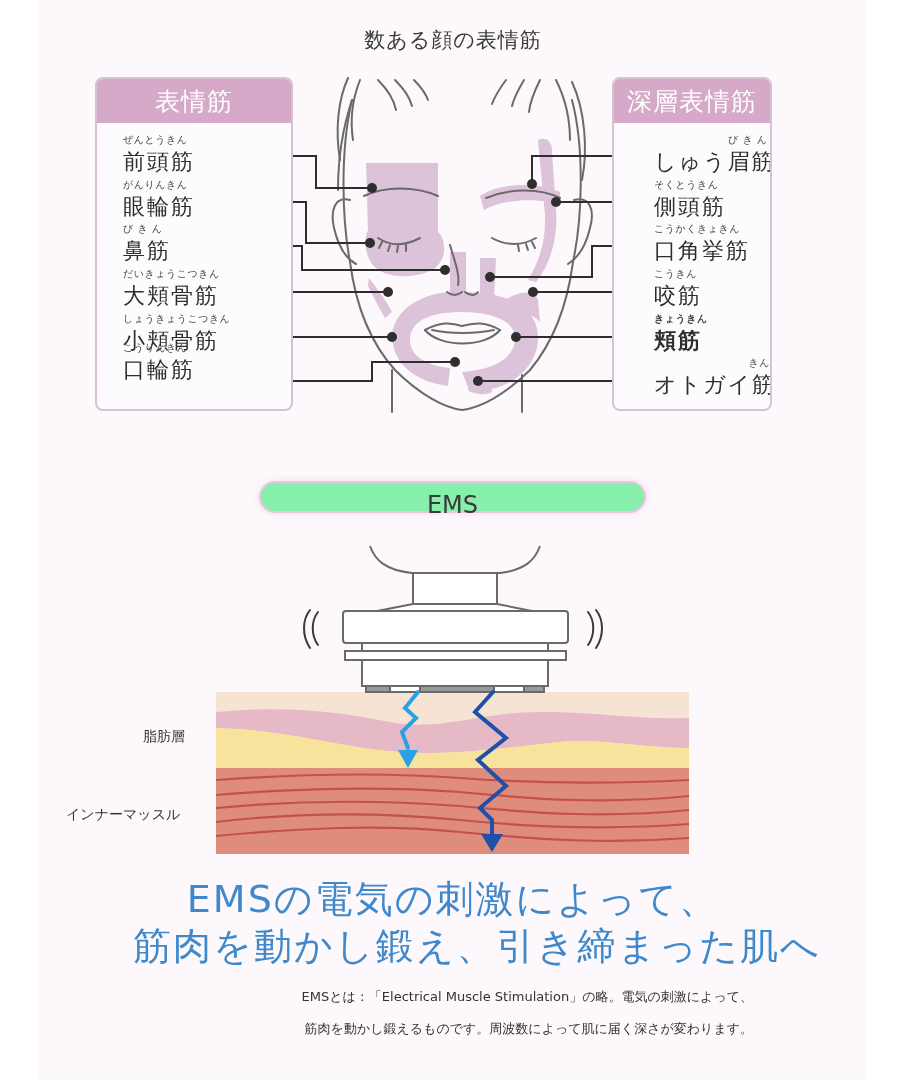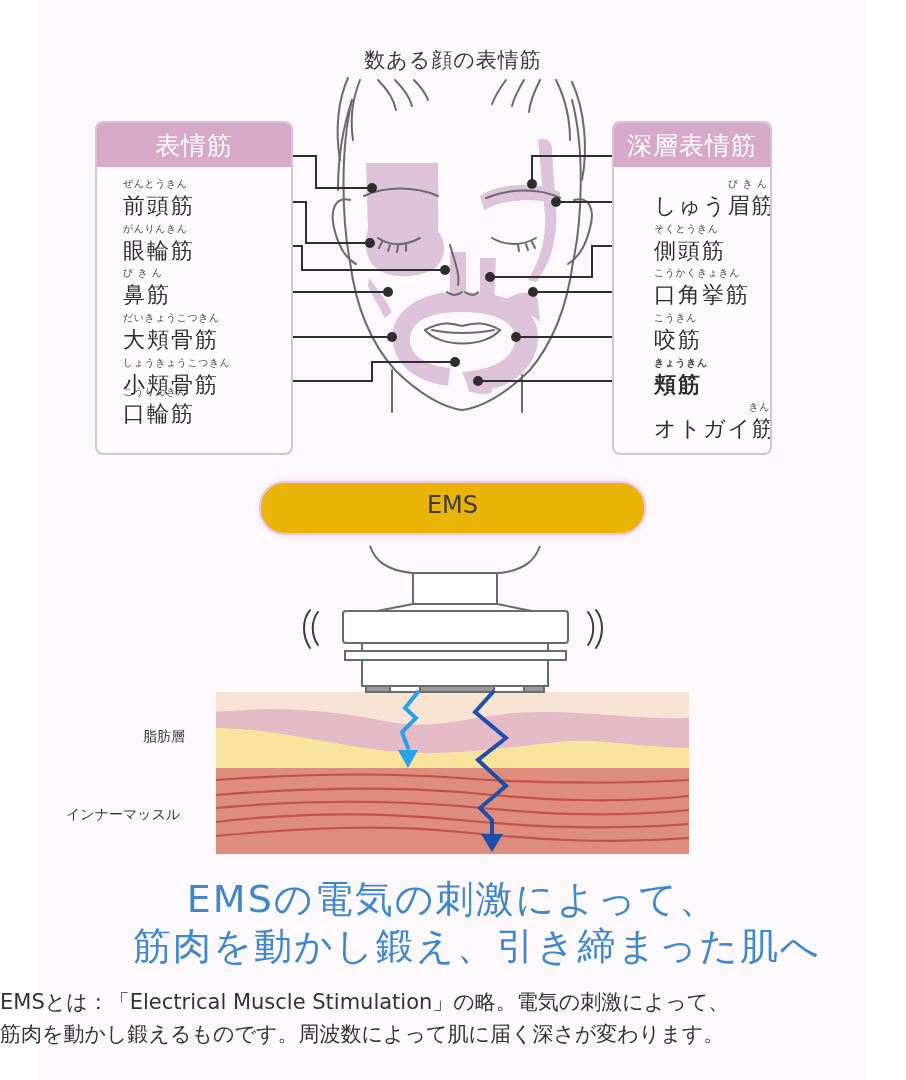--- a/index.html
+++ b/index.html
@@ -5,51 +5,51 @@
   html, body { margin: 0; padding: 0; }
   body {
     width: 906px; height: 1080px; background: #ffffff; position: relative; overflow: hidden;
     font-family: "DejaVu Sans", "Liberation Sans", sans-serif; color: #3a3a3a;
   }
   .panel {
     position: absolute; left: 38px; top: 0; width: 828px; height: 1080px; background: #fcf8fb;
   }
   .title {
     position: absolute; left: 0; width: 906px; top: 26px; text-align: center;
-    font-size: 21px; color: #3a3a3a; letter-spacing: 1px; margin-top: 20px;
+    font-size: 21px; color: #3a3a3a; letter-spacing: 1px;
   }
   .mbox {
     position: absolute; top: 77px; height: 334px; background: #fdfbfd;
-    border: 2px solid #d7c2d2; border-radius: 8px; box-sizing: border-box; overflow: hidden; margin-top: 44px;
+    border: 2px solid #d7c2d2; border-radius: 8px; box-sizing: border-box; overflow: hidden;
   }
   .mbox.left { left: 95px; width: 198px; }
   .mbox.right { left: 612px; width: 160px; }
   .mbox .hdr {
     height: 44px; background: #d5a9c7; color: #ffffff; text-align: center;
     font-size: 25px; line-height: 46px; letter-spacing: 1px;
   }
   .item { position: absolute; white-space: nowrap; }
   .item .ruby { font-size: 10px; color: #444; letter-spacing: 0.5px; position: absolute; top: -14px; left: 0; }
   .item .name { font-size: 22px; color: #2e2e2e; letter-spacing: 2px; }
   .mbox.right .item .ruby.ro { left: auto; right: 0; }
   .face-svg { position: absolute; left: 0; top: 0; }
   .ems-pill {
-    position: absolute; left: 259px; top: 481px; width: 387px; height: 54px;
-    border: 2px solid #e9c6dc; border-radius: 26px; background: #eab308; box-sizing: border-box;
+    position: absolute; left: 259px; top: 481px; width: 387px; height: 32px;
+    border: 2px solid #e9c6dc; border-radius: 26px; background: #86efac; box-sizing: border-box;
     text-align: center; line-height: 44px; font-size: 24px; color: #3a3a3a;
     box-shadow: 0 0 6px rgba(230,170,210,0.35);
   }
   .layer-label { position: absolute; font-size: 14px; color: #333; }
   .headline {
     position: absolute; left: 0; width: 906px; text-align: center; color: #3f88cc;
     font-size: 38px; letter-spacing: 2px;
   }
   .desc {
-    position: absolute; left: 0; width: 753px; text-align: left; color: #333;
-    font-size: 21px;
+    position: absolute; left: 0; width: 753px; text-align: right; color: #333;
+    font-size: 13px;
   }
 </style>
 </head>
 <body>
 
 <div class="panel"></div>
 
 <div class="title">数ある顔の表情筋</div>
 
 <svg class="face-svg" width="906" height="440" viewBox="0 0 906 440">

